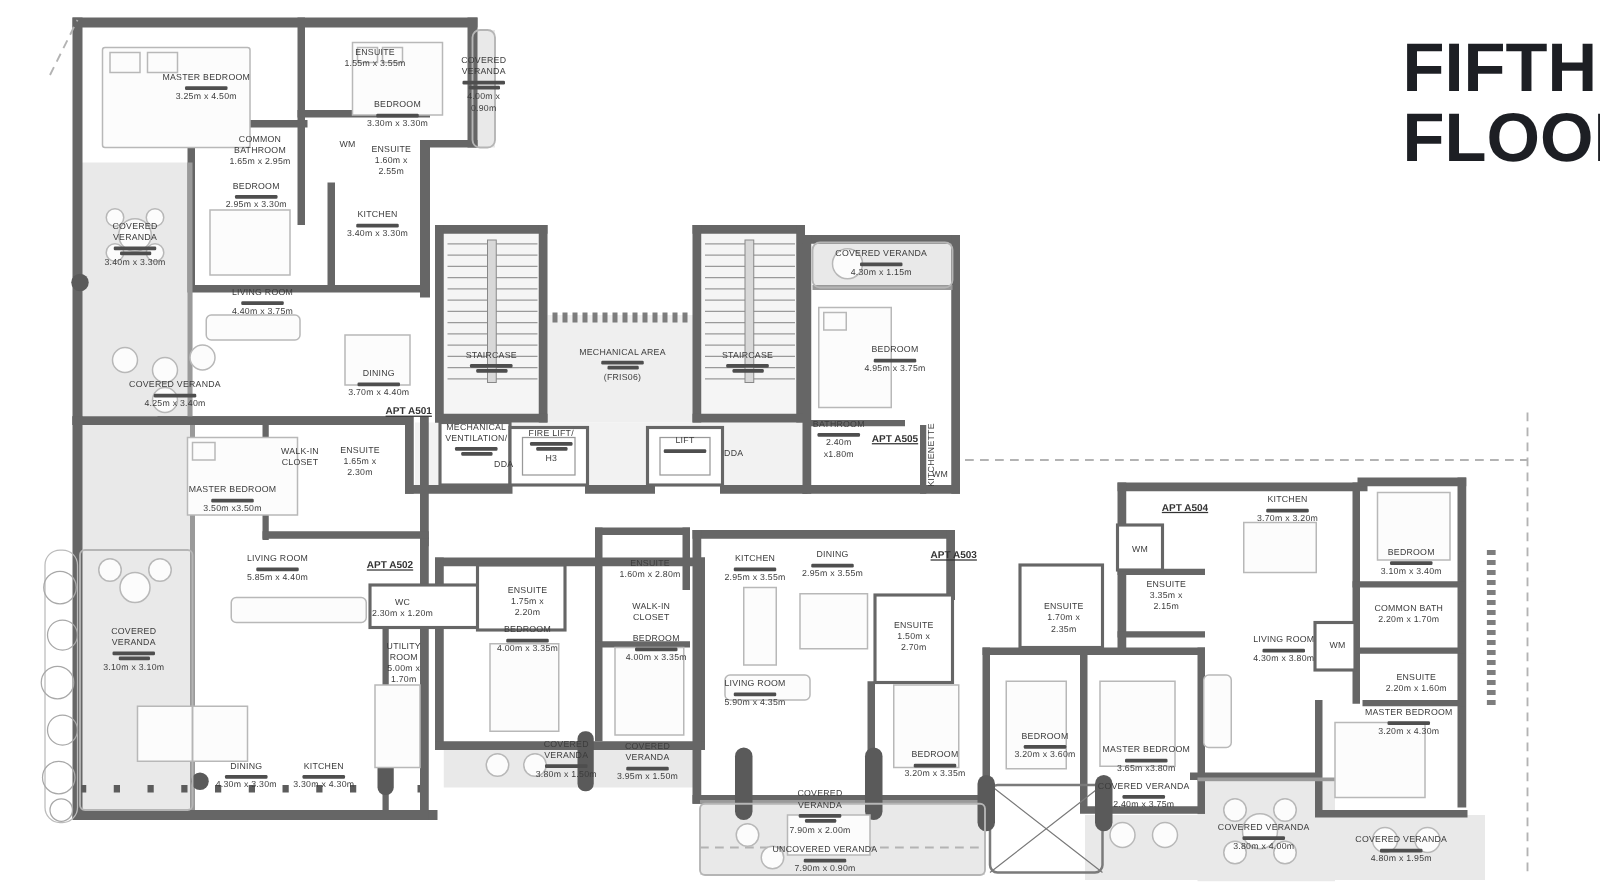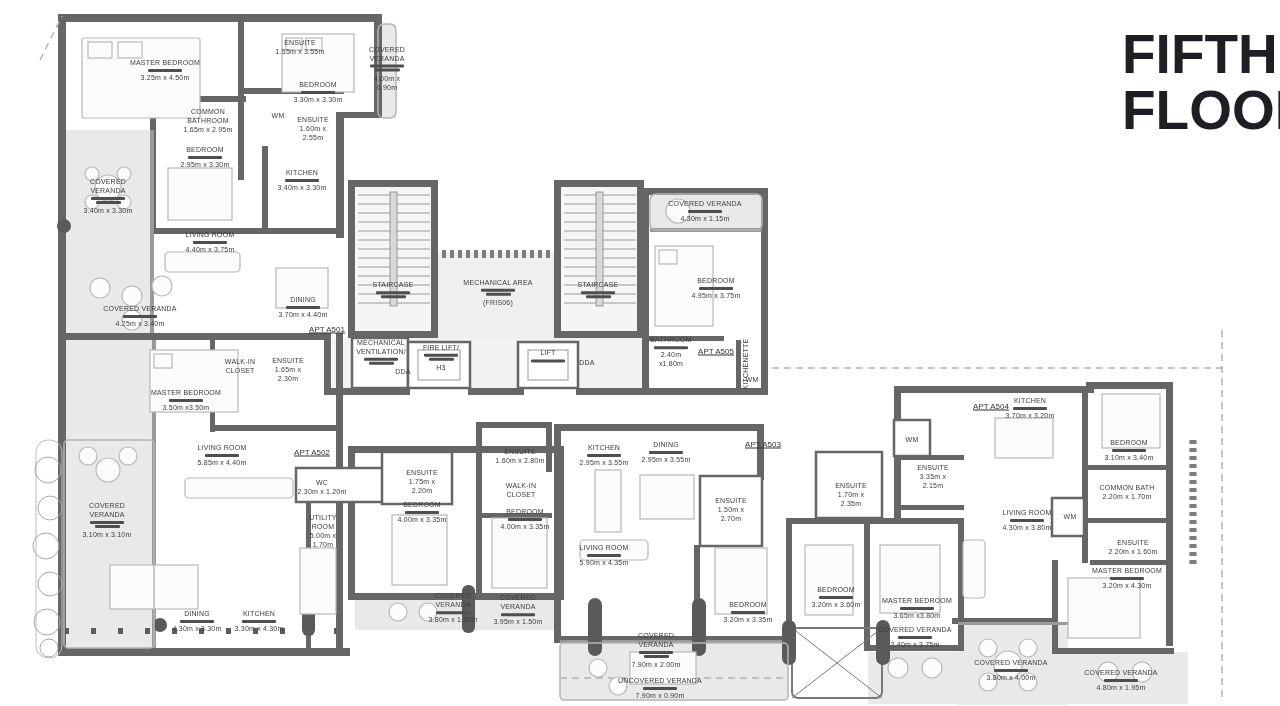--- a/index.html
+++ b/index.html
@@ -14,21 +14,21 @@
     font-size:7px;line-height:1.3;color:var(--labelc,#3c3c3c);
     text-align:center;letter-spacing:.2px;width:74px;z-index:5;
   }
   .room-label .rn{display:block;font-weight:400;}
   .room-label .rd{display:block;}
   .ar-bar{height:3px;background:#4e4e4e;margin:1.5px auto;width:34px;border-radius:1px;}
   .ar-bar.b2{width:25px;}
   .vert{writing-mode:vertical-rl;transform:translate(-50%,-50%) rotate(180deg);width:12px;}
   .apt-label{
     position:absolute;transform:translate(-50%,-50%);
-    font-size:8px;font-weight:normal;text-decoration:underline;
+    font-size:8px;font-weight:bold;text-decoration:underline;
     color:#333;white-space:nowrap;z-index:6;
   }
   .floor-title{
     position:absolute;left:1122px;top:26px;width:260px;
     font-weight:bold;font-size:55px;line-height:1.02;color:#1d1f24;
     letter-spacing:0px;z-index:10;
   }
   .floor-title span{display:block;}
 </style>
 </head>
@@ -568,15 +568,15 @@
       <span class="rd">3.80m x 4.00m</span>
     </div>
     <div class="room-label" style="left: 1121px; top: 680px; width: 110px;">
       <span class="rn">COVERED VERANDA</span>
       <div class="ar-bar" style="background: rgb(78, 78, 78);"></div>
       <span class="rd">4.80m x 1.95m</span>
     </div>
     <div class="apt-label" style="left: 327px; top: 329px;">APT A501</div>
     <div class="apt-label" style="left: 312px; top: 452px;">APT A502</div>
     <div class="apt-label" style="left: 763px; top: 444px;">APT A503</div>
-    <div class="apt-label" style="left: 948px; top: 406px; margin-left: 43px;">APT A504</div>
+    <div class="apt-label" style="left: 948px; top: 406px;">APT A504</div>
     <div class="apt-label" style="left: 716px; top: 351px;">APT A505</div>
   </div>
 
 </body></html>

